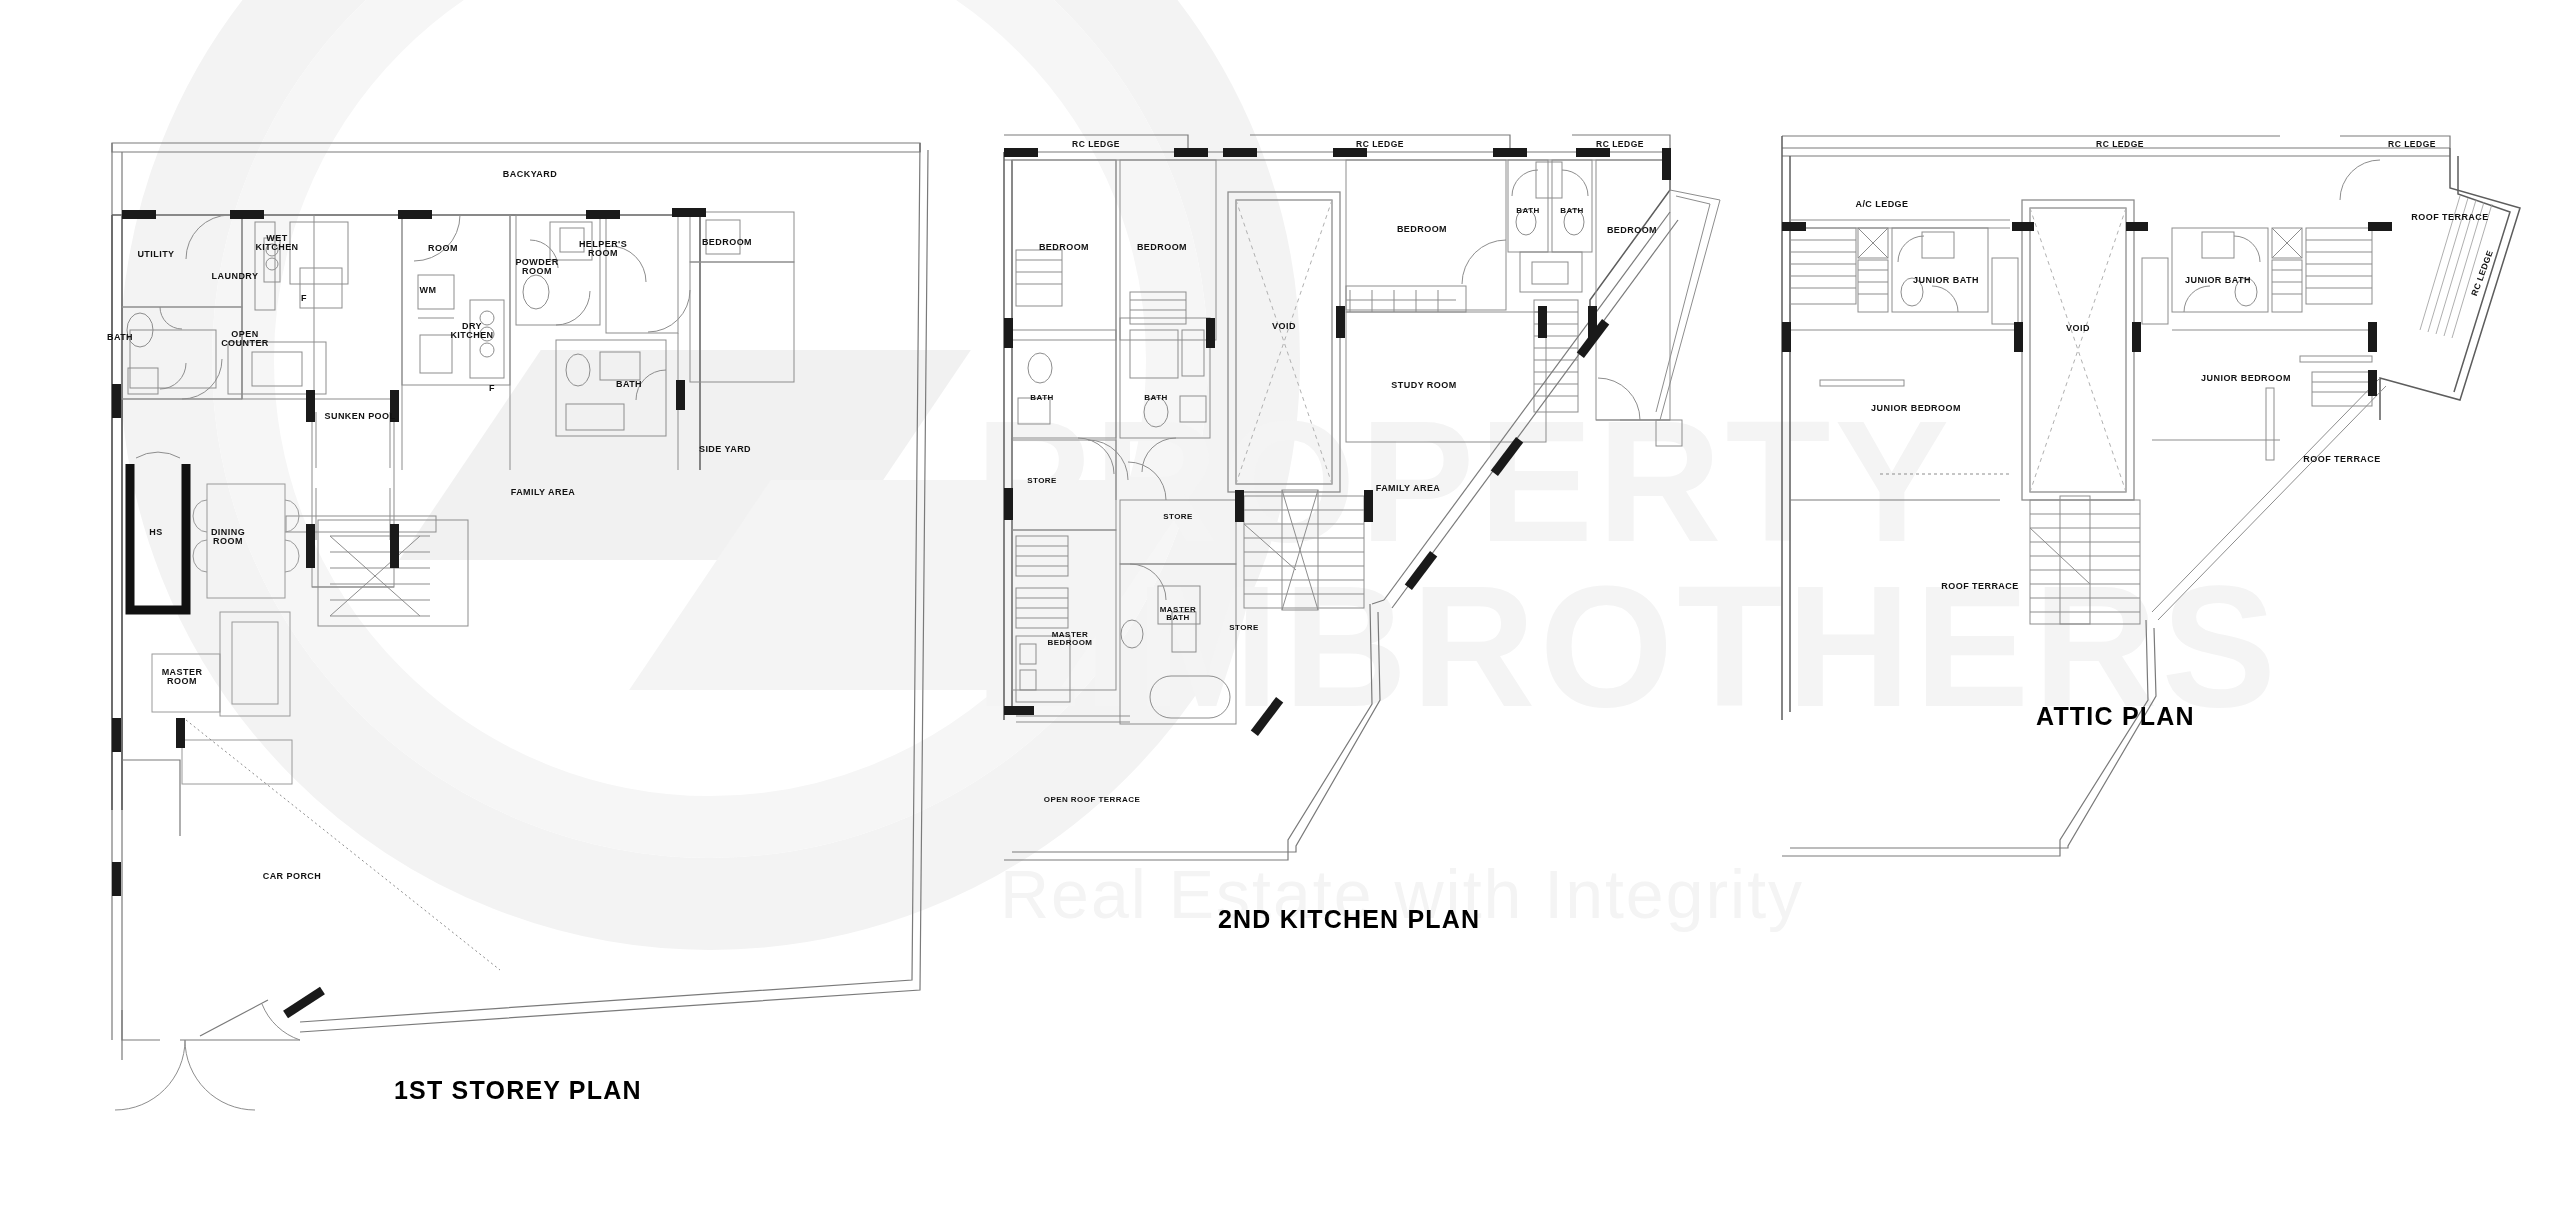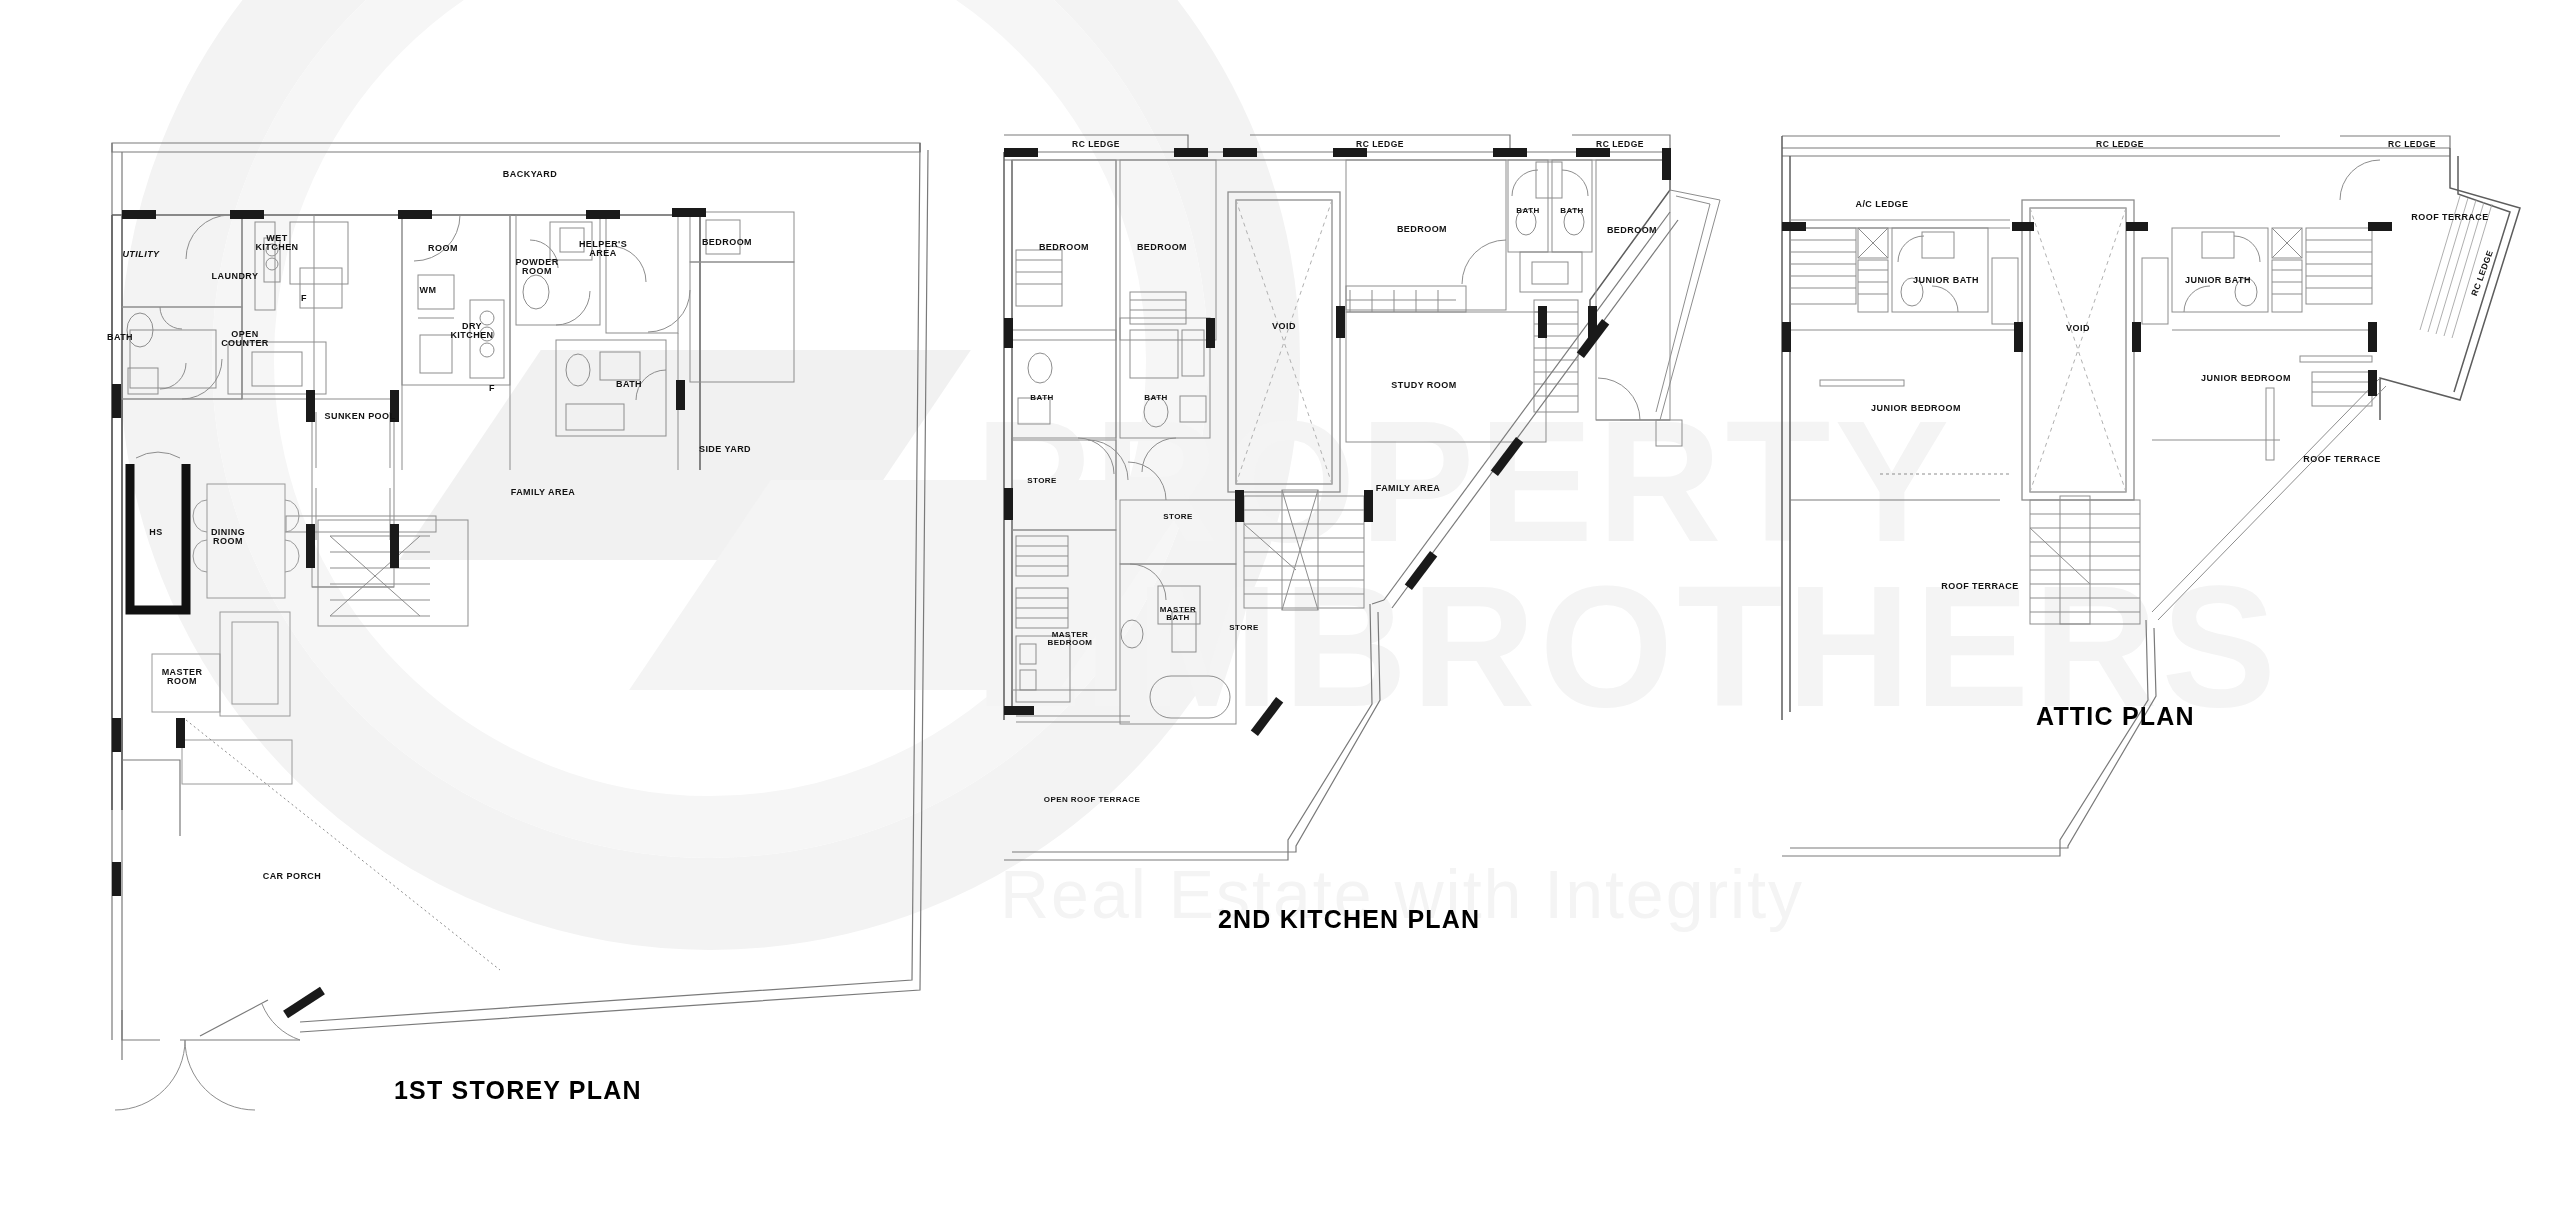--- a/index.html
+++ b/index.html
@@ -271,35 +271,35 @@
     <div class="w" style="left:306px;top:390px;width:9px;height:32px;"></div>
     <div class="w" style="left:390px;top:390px;width:9px;height:32px;"></div>
     <div class="w" style="left:306px;top:524px;width:9px;height:44px;"></div>
     <div class="w" style="left:390px;top:524px;width:9px;height:44px;"></div>
     <div class="w" style="left:176px;top:718px;width:9px;height:30px;"></div>
     <div class="w" style="left:676px;top:380px;width:9px;height:30px;"></div>
 
     <div class="w" style="left:282px;top:998px;width:44px;height:9px;transform:rotate(-33deg);"></div>
 
     <div class="lbl" style="left:530px;top:170px;">BACKYARD</div>
-    <div class="lbl" style="left:141px;top:250px;font-style:italic;">UTILITY</div>
+    <div class="lbl" style="left:156px;top:250px;">UTILITY</div>
     <div class="lbl" style="left:215px;top:272px;padding-left:40px;">LAUNDRY</div>
     <div class="lbl" style="left:277px;top:234px;white-space:pre;">WET
 KITCHEN</div>
     <div class="lbl" style="left:120px;top:333px;">BATH</div>
     <div class="lbl" style="left:245px;top:330px;white-space:pre;">OPEN
 COUNTER</div>
     <div class="lbl" style="left:443px;top:244px;">ROOM</div>
     <div class="lbl" style="left:428px;top:286px;">WM</div>
     <div class="lbl" style="left:472px;top:322px;white-space:pre;">DRY
 KITCHEN</div>
     <div class="lbl" style="left:537px;top:258px;white-space:pre;">POWDER
 ROOM</div>
     <div class="lbl" style="left:603px;top:240px;white-space:pre;">HELPER'S
-AREA</div>
+ROOM</div>
     <div class="lbl" style="left:727px;top:238px;">BEDROOM</div>
     <div class="lbl" style="left:629px;top:380px;">BATH</div>
     <div class="lbl" style="left:725px;top:433px;margin-top:12px;">SIDE YARD</div>
     <div class="lbl" style="left:360px;top:412px;">SUNKEN POOL</div>
     <div class="lbl" style="left:543px;top:488px;">FAMILY AREA</div>
     <div class="lbl" style="left:156px;top:528px;">HS</div>
     <div class="lbl" style="left:228px;top:528px;white-space:pre;">DINING
 ROOM</div>
     <div class="lbl" style="left:182px;top:668px;white-space:pre;">MASTER
 ROOM</div>

